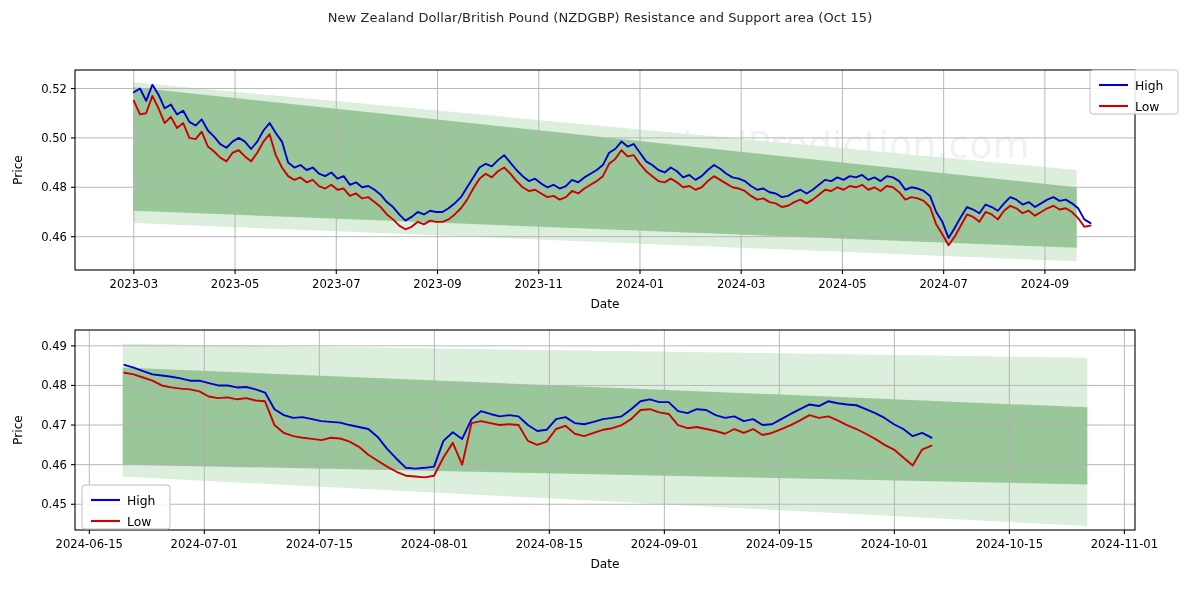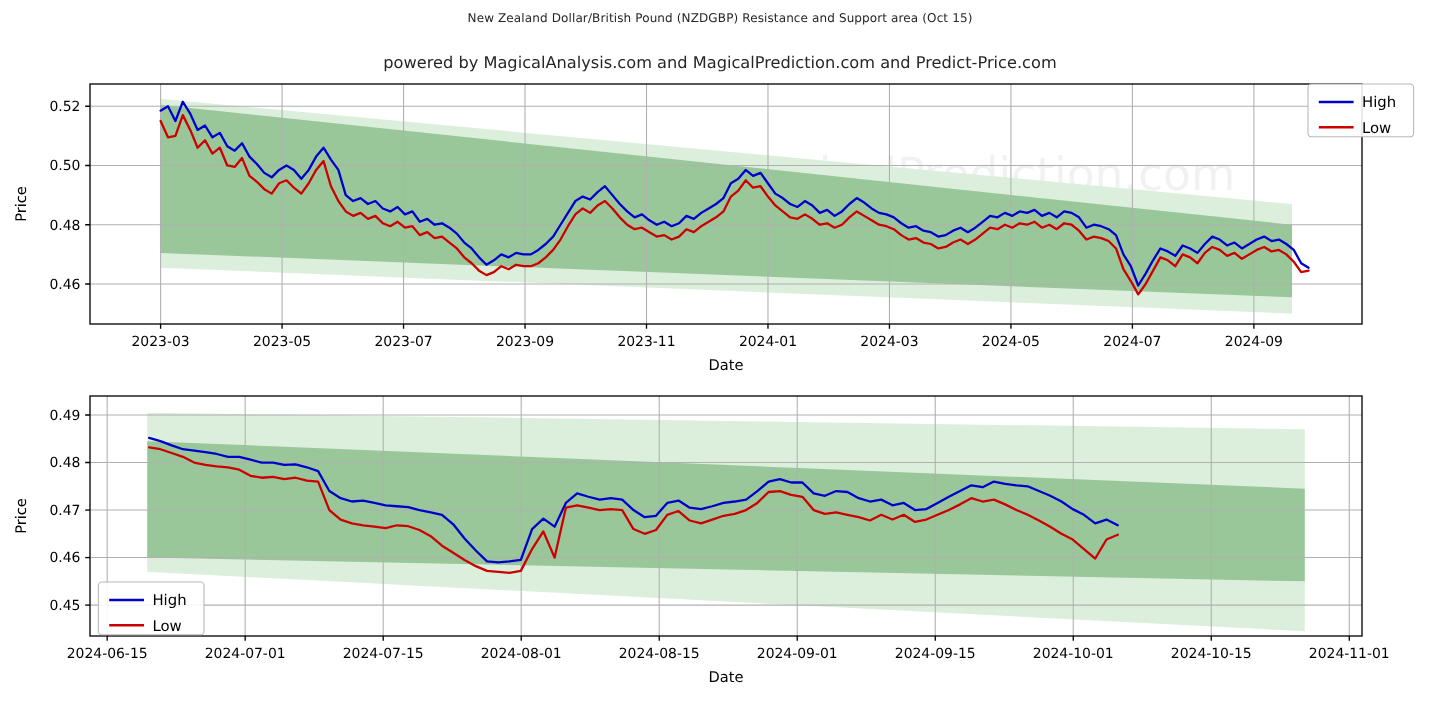--- a/index.html
+++ b/index.html
@@ -4,21 +4,21 @@
 <style>
   html,body{margin:0;padding:0;}
   body{
     width:1200px;height:600px;background:#ffffff;
     font-family:"DejaVu Sans","Liberation Sans",sans-serif;
     color:#000;overflow:hidden;
   }
   #page{position:relative;width:1200px;height:600px;}
   .title{
     position:absolute;left:0;top:10px;width:1200px;text-align:center;
-    font-size:10px;color:#262626;letter-spacing:0.1px;
+    font-size:13px;color:#262626;letter-spacing:0.1px;
   }
   .subtitle{
     position:absolute;left:0;top:45px;width:1200px;text-align:center;
     font-size:13.5px;color:#262626;
   }
   svg{display:block;}
   .chart-svg{position:absolute;left:0;}
   #chart-top{top:62px;}
   #chart-bottom{top:322px;}
   .axis-line{stroke:#000000;stroke-width:1.1;fill:none;}
@@ -34,21 +34,20 @@
   .legend-box{fill:#ffffff;fill-opacity:0.88;stroke:#b8b8b8;stroke-width:0.9;}
   .legend-label{font-size:12.4px;fill:#000;font-family:"DejaVu Sans","Liberation Sans",sans-serif;}
   .legend-swatch{stroke-width:2.1;}
 </style>
 </head>
 <body>
 
 <div id="page">
 
   <div class="title">New Zealand Dollar/British Pound (NZDGBP) Resistance and Support area (Oct 15)</div>
-  <div class="subtitle">powered by MagicalAnalysis.com and MagicalPrediction.com and Predict-Price.com</div>
 
   <svg class="chart-svg" id="chart-top" width="1200" height="260">
       <text x="132" y="96" class="watermark">MagicalAnalysis.com</text>
       <text x="602" y="96" class="watermark">MagicalPrediction.com</text>
       <polygon points="133.3,20.3456790123457 1076.6999999999998,108 1076.6999999999998,199.35802469135803 133.3,161.08641975308635" fill="#dcefdc"></polygon>
       <polygon points="133.3,25.283950617283978 1076.6999999999998,125.28395061728398 1076.6999999999998,185.77777777777774 133.3,148.7407407407408" fill="#9ac79a"></polygon>
       <line x1="75" y1="174.66666666666663" x2="1135" y2="174.66666666666663" class="grid-line"></line>
       <line x1="75" y1="125.28395061728398" x2="1135" y2="125.28395061728398" class="grid-line"></line>
       <line x1="75" y1="75.90123456790118" x2="1135" y2="75.90123456790118" class="grid-line"></line>
       <line x1="75" y1="26.51851851851839" x2="1135" y2="26.51851851851839" class="grid-line"></line>

